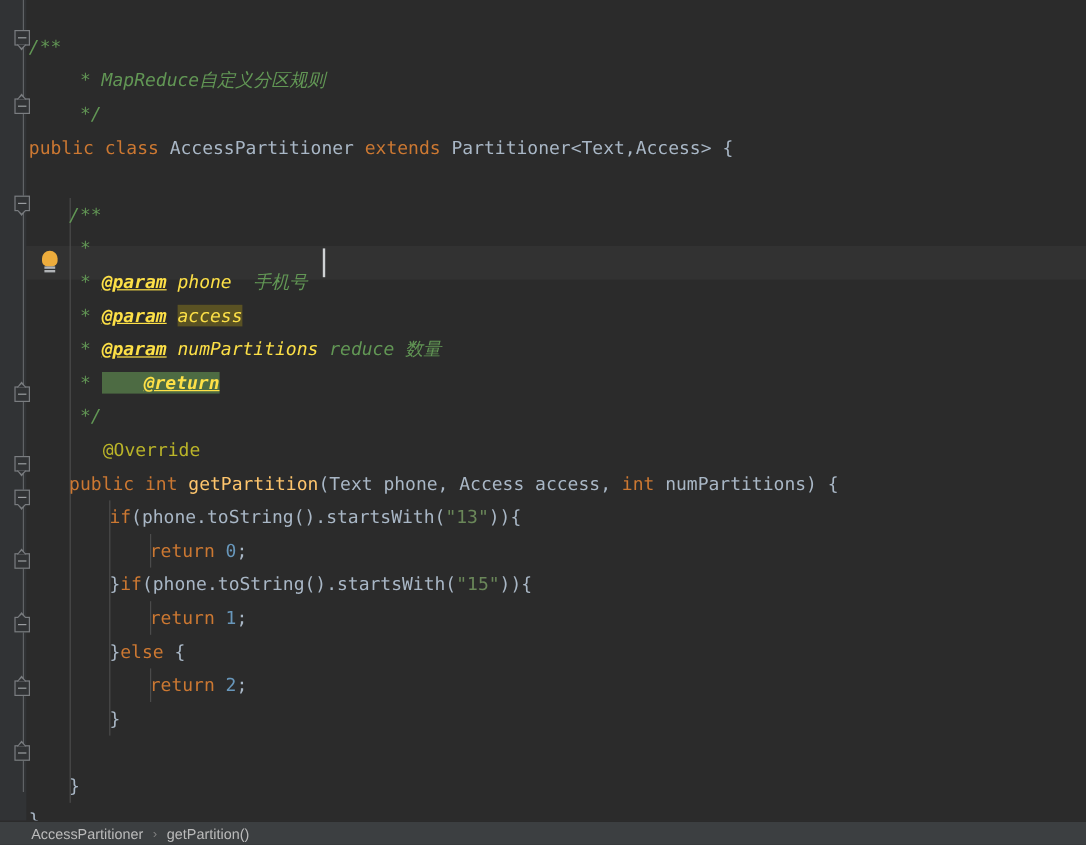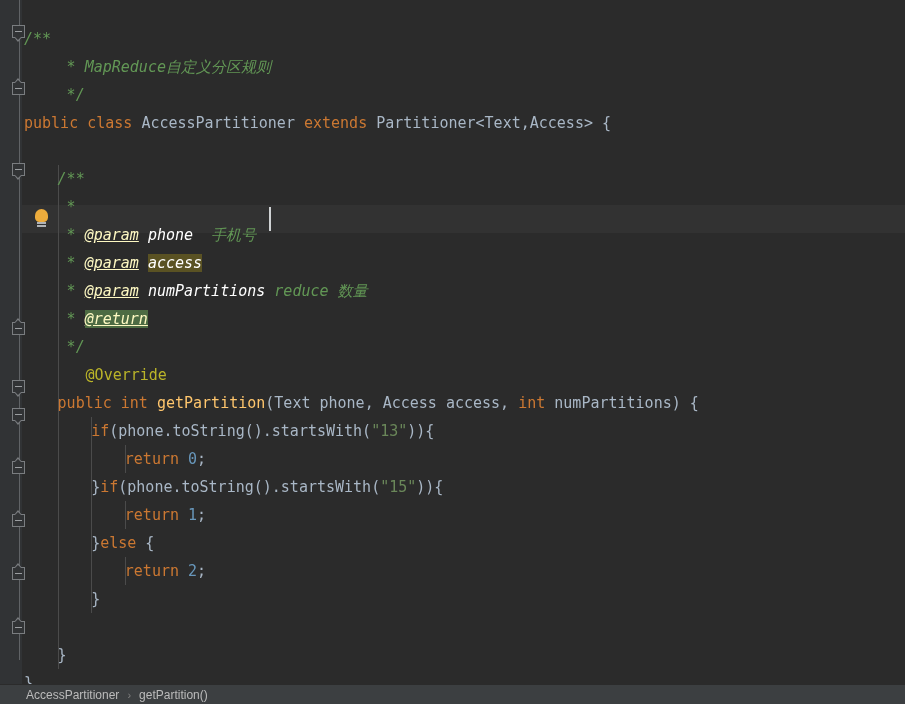--- a/index.html
+++ b/index.html
@@ -93,30 +93,30 @@
     height: 28px;
     line-height: 28px;
     white-space: pre;
   }
 
   
   .kw       { color: #cc7832; }
   .plain    { color: #a9b7c6; }
   .type     { color: #a9b7c6; }
   .cmt      { color: #629755; font-style: italic; }
-  .cmt-tag  { color: #fef9c3; font-style: italic; font-weight: normal; text-decoration: underline; }
-  .cmt-par  { color: #ffffff; font-style: italic; }
+  .cmt-tag  { color: #fde047; font-style: italic; font-weight: bold; text-decoration: underline; }
+  .cmt-par  { color: #fde047; font-style: italic; }
   .str      { color: #6a8759; }
   .num      { color: #6897bb; }
   .anno     { color: #bbb529; padding-left: 28px; }
   .meth     { color: #ffc66d; }
 
   
   .hl-ident { background: #5a5223; }
-  .hl-tag   { background: #4d6b43; }
+  .hl-tag   { background: #4d6b43; padding-left: 35px; }
 
   
   .fold {
     position: absolute;
     left: 12px;
     width: 15px;
     height: 15px;
   }
   .fold .box {
     position: absolute;

